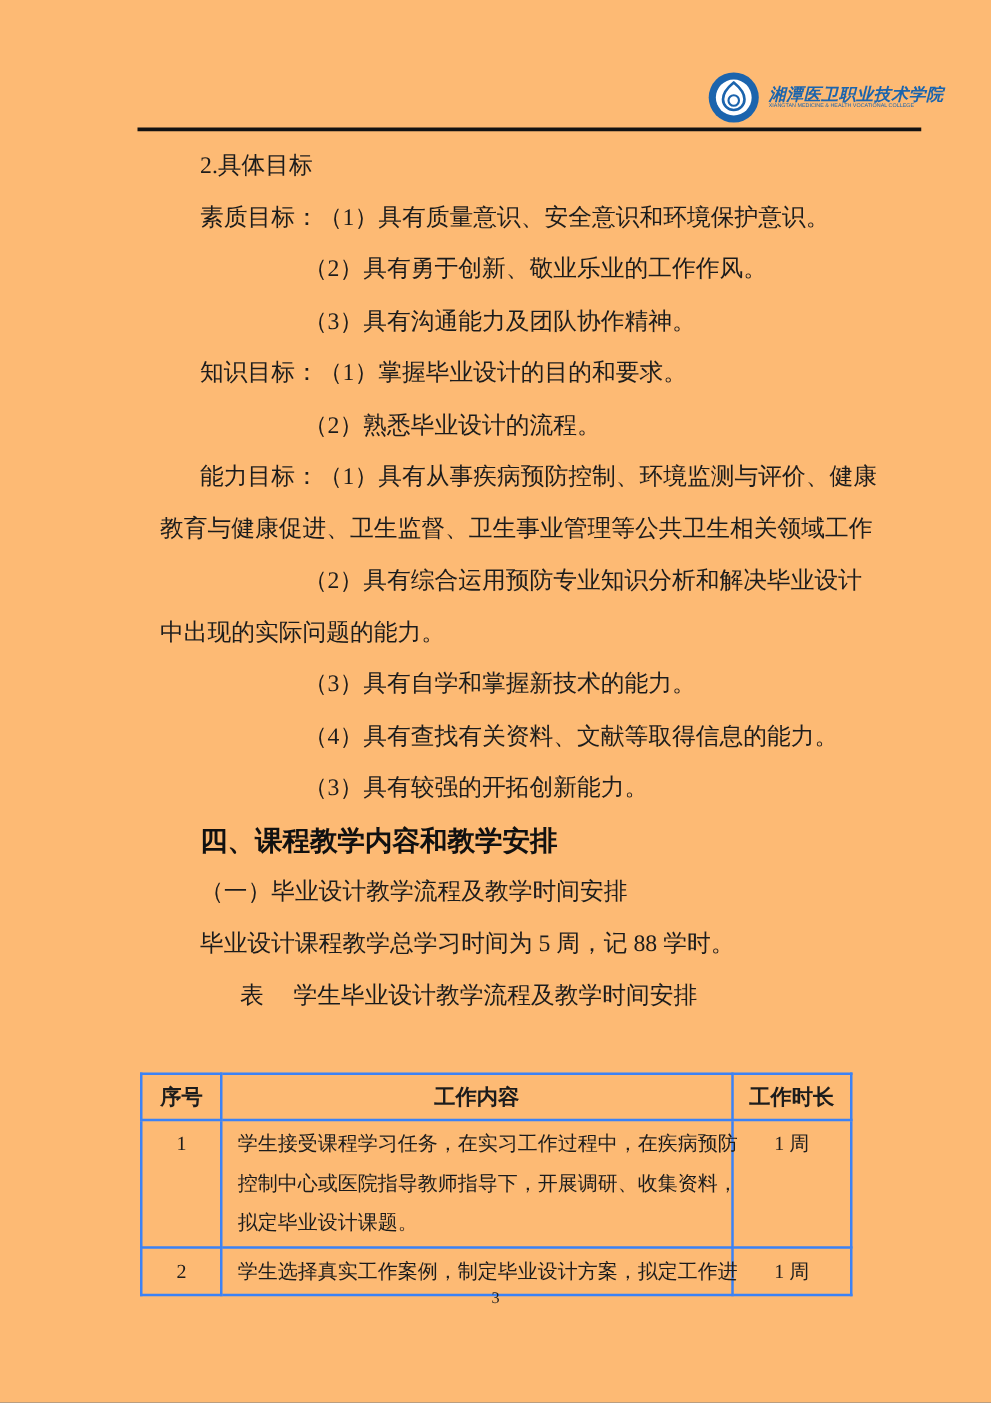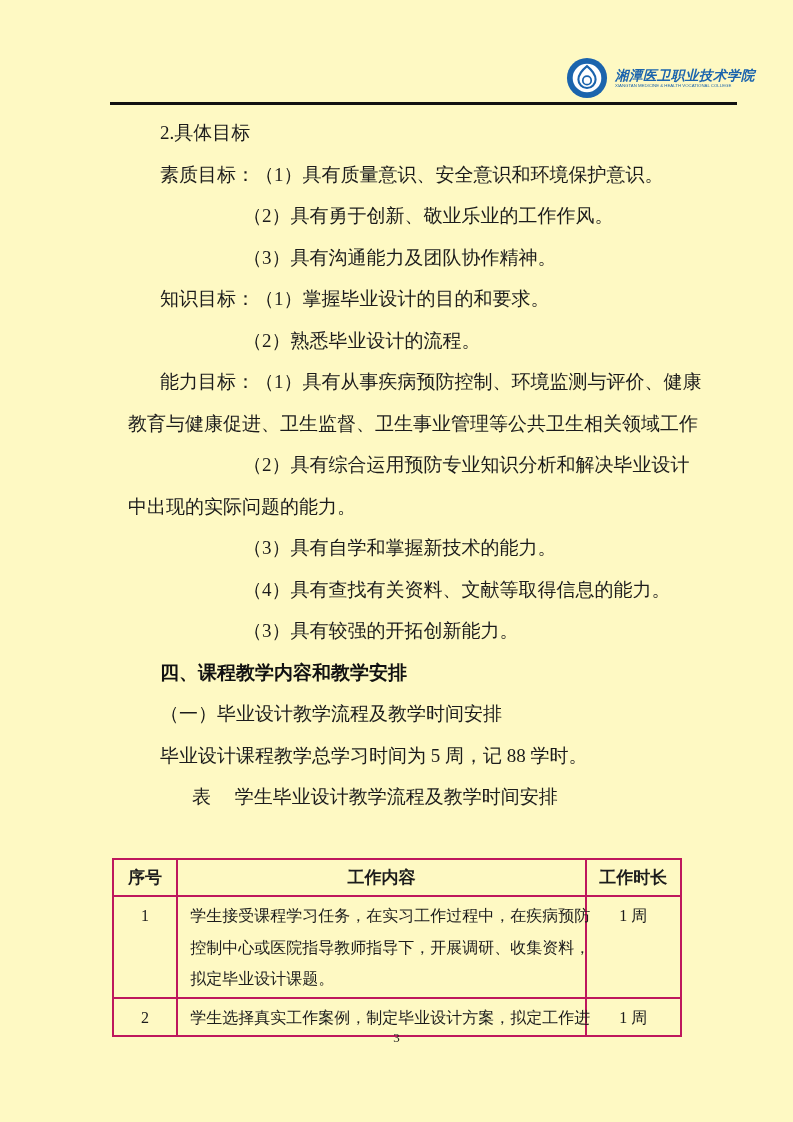--- a/index.html
+++ b/index.html
@@ -1,19 +1,19 @@
 <!DOCTYPE html>
 <html><head>
 <meta charset="utf-8">
 <style>
   html,body{margin:0;padding:0;background:#888;}
   .page{
     position:relative;
     width:793px;height:1122px;
-    background:#fef9c3;
+    background:#fdba74;
     margin:0 auto;
     overflow:hidden;
     font-family:"Liberation Serif","DejaVu Serif",serif;
     color:#1c1c1c;
   }
   
   .brand{
     position:absolute;left:566px;top:57px;
     display:flex;flex-direction:row;align-items:flex-start;gap:7px;
   }
@@ -39,34 +39,34 @@
     position:absolute;left:128px;top:112px;width:578px;
     font-size:19px;
   }
   .tline{
     height:41.5px;line-height:41.5px;white-space:nowrap;
   }
   .i1{padding-left:32px;}
   .i2{padding-left:115px;}
   .heading{
     font-family:"Liberation Sans","DejaVu Sans",sans-serif;
-    font-weight:bold;font-size:19px;color:#111;
+    font-weight:bold;font-size:22px;color:#111;
   }
   .caption{
     height:41.5px;line-height:41.5px;
     padding-left:64px;font-size:19px;white-space:nowrap;
   }
   
   .sched-table{
     position:absolute;left:112px;top:858px;
     width:570px;border-collapse:collapse;table-layout:fixed;
     font-size:16px;color:#1c1c1c;
   }
   .sched-table th,.sched-table td{
-    border:2px solid #be185d;padding:0;vertical-align:top;
+    border:2px solid #3b82f6;padding:0;vertical-align:top;
   }
   .sched-table th{
     font-weight:bold;font-size:17px;height:35px;
     text-align:center;vertical-align:middle;
   }
   .col-no{width:64px;}
   .col-content{width:407px;}
   .col-dur{width:95px;}
   td.cell-no,td.cell-dur{text-align:center;line-height:31px;padding-top:3px;}
   td.cell-content{padding:3px 10px 2px 12px;}

